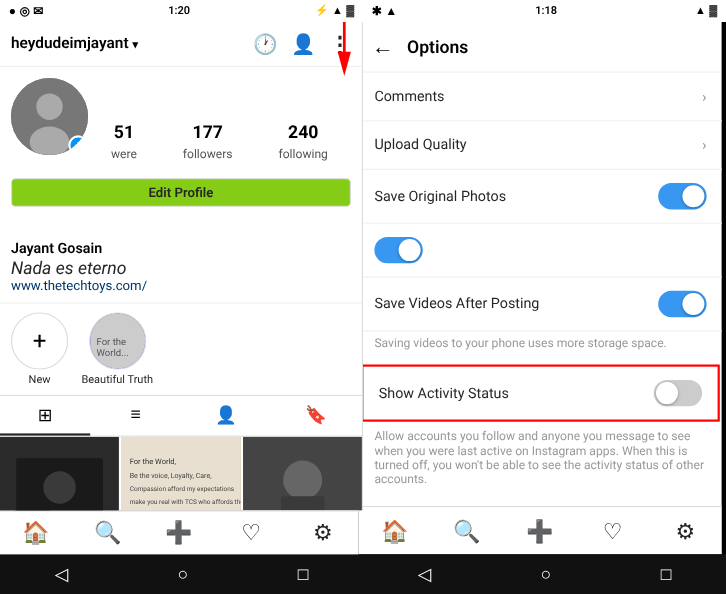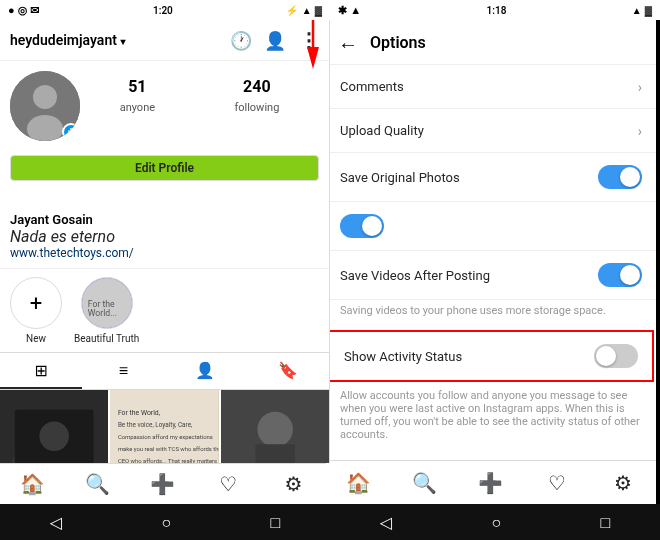--- a/index.html
+++ b/index.html
@@ -91,20 +91,21 @@
       justify-content: center;
       color: #fff;
       font-size: 12px;
       font-weight: bold;
     }
     .stats-group {
       display: flex;
       flex: 1;
       justify-content: space-around;
       padding-top: 6px;
+      margin-top: 33px;
     }
     .stat-item {
       text-align: center;
     }
     .stat-number {
       font-size: 16px;
       font-weight: 700;
       display: block;
     }
     .stat-label {
@@ -453,21 +454,25 @@
               <rect x="0" y="0" width="70" height="70" fill="#666" opacity="0.5"></rect>
               <circle cx="35" cy="26" r="12" fill="#aaa"></circle>
               <ellipse cx="35" cy="58" rx="18" ry="14" fill="#aaa"></ellipse>
             </svg>
           </div>
           <div class="plus-badge">+</div>
         </div>
         <div class="stats-group">
           <div class="stat-item">
             <span class="stat-number">51</span>
-            <span class="stat-label">anyone</span>
+            <span class="stat-label">were</span>
+          </div>
+          <div class="stat-item">
+            <span class="stat-number">177</span>
+            <span class="stat-label">followers</span>
           </div>
           <div class="stat-item">
             <span class="stat-number">240</span>
             <span class="stat-label">following</span>
           </div>
         </div>
       </div>
 
       <div class="edit-profile-btn">
         <span>Edit Profile</span>

